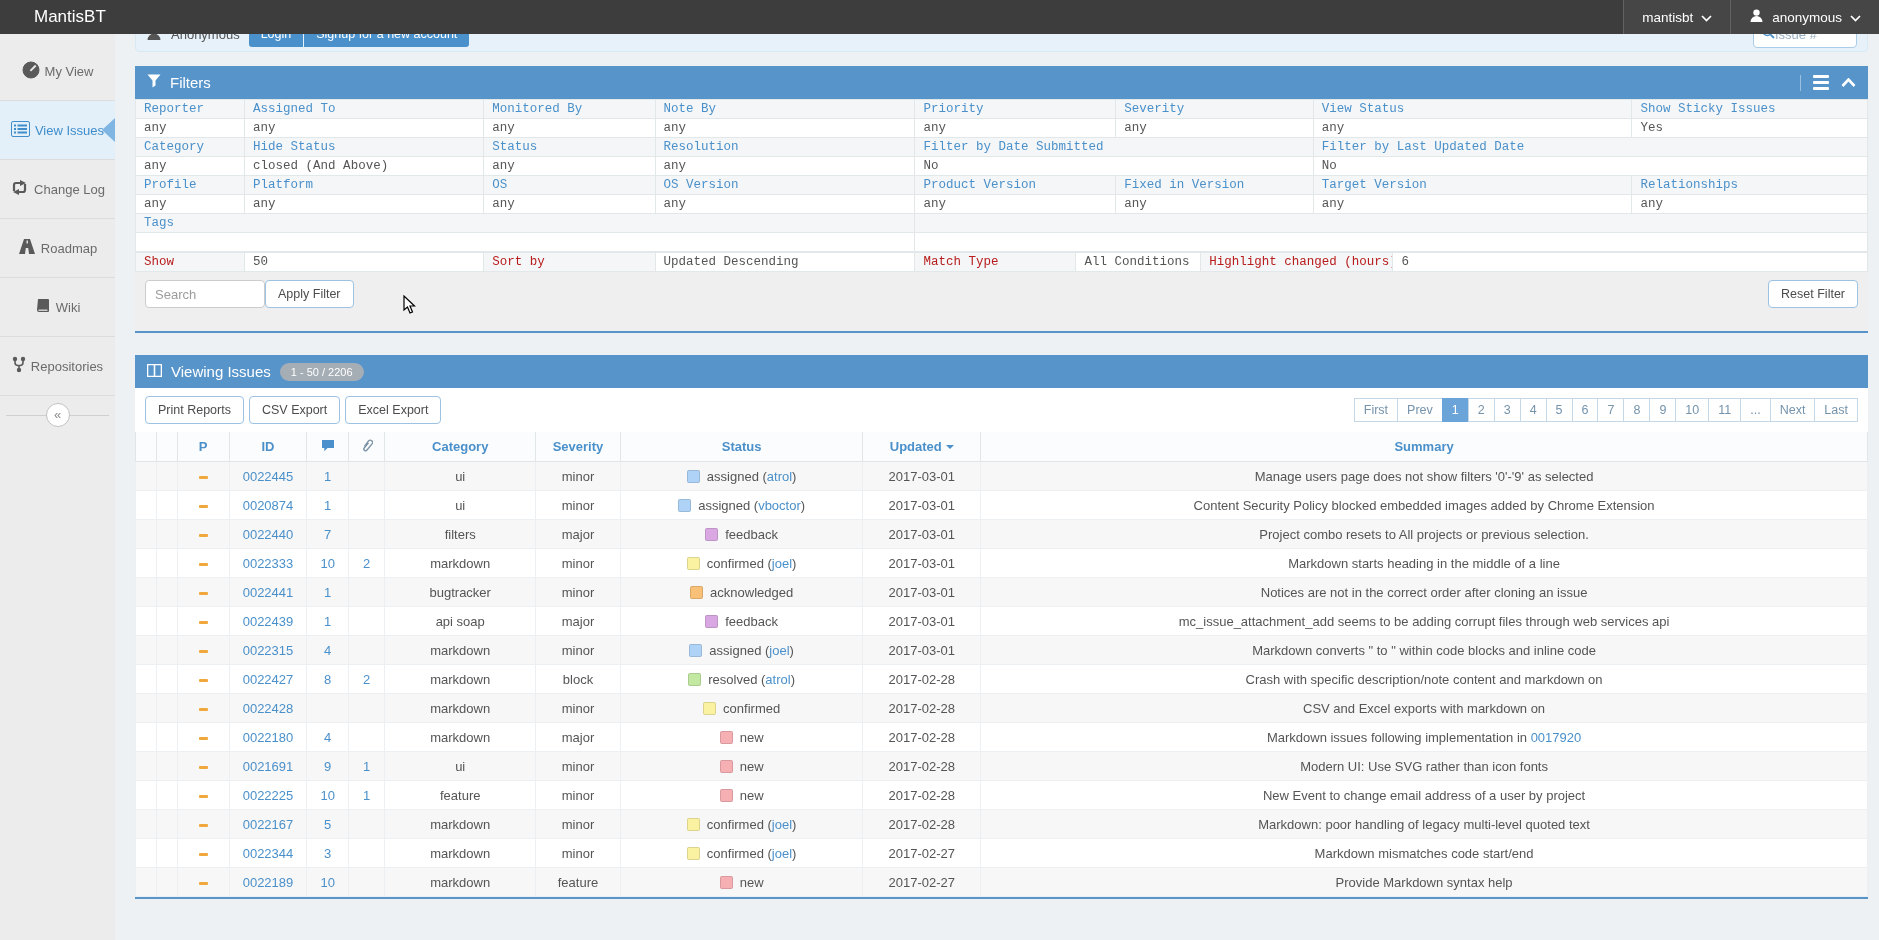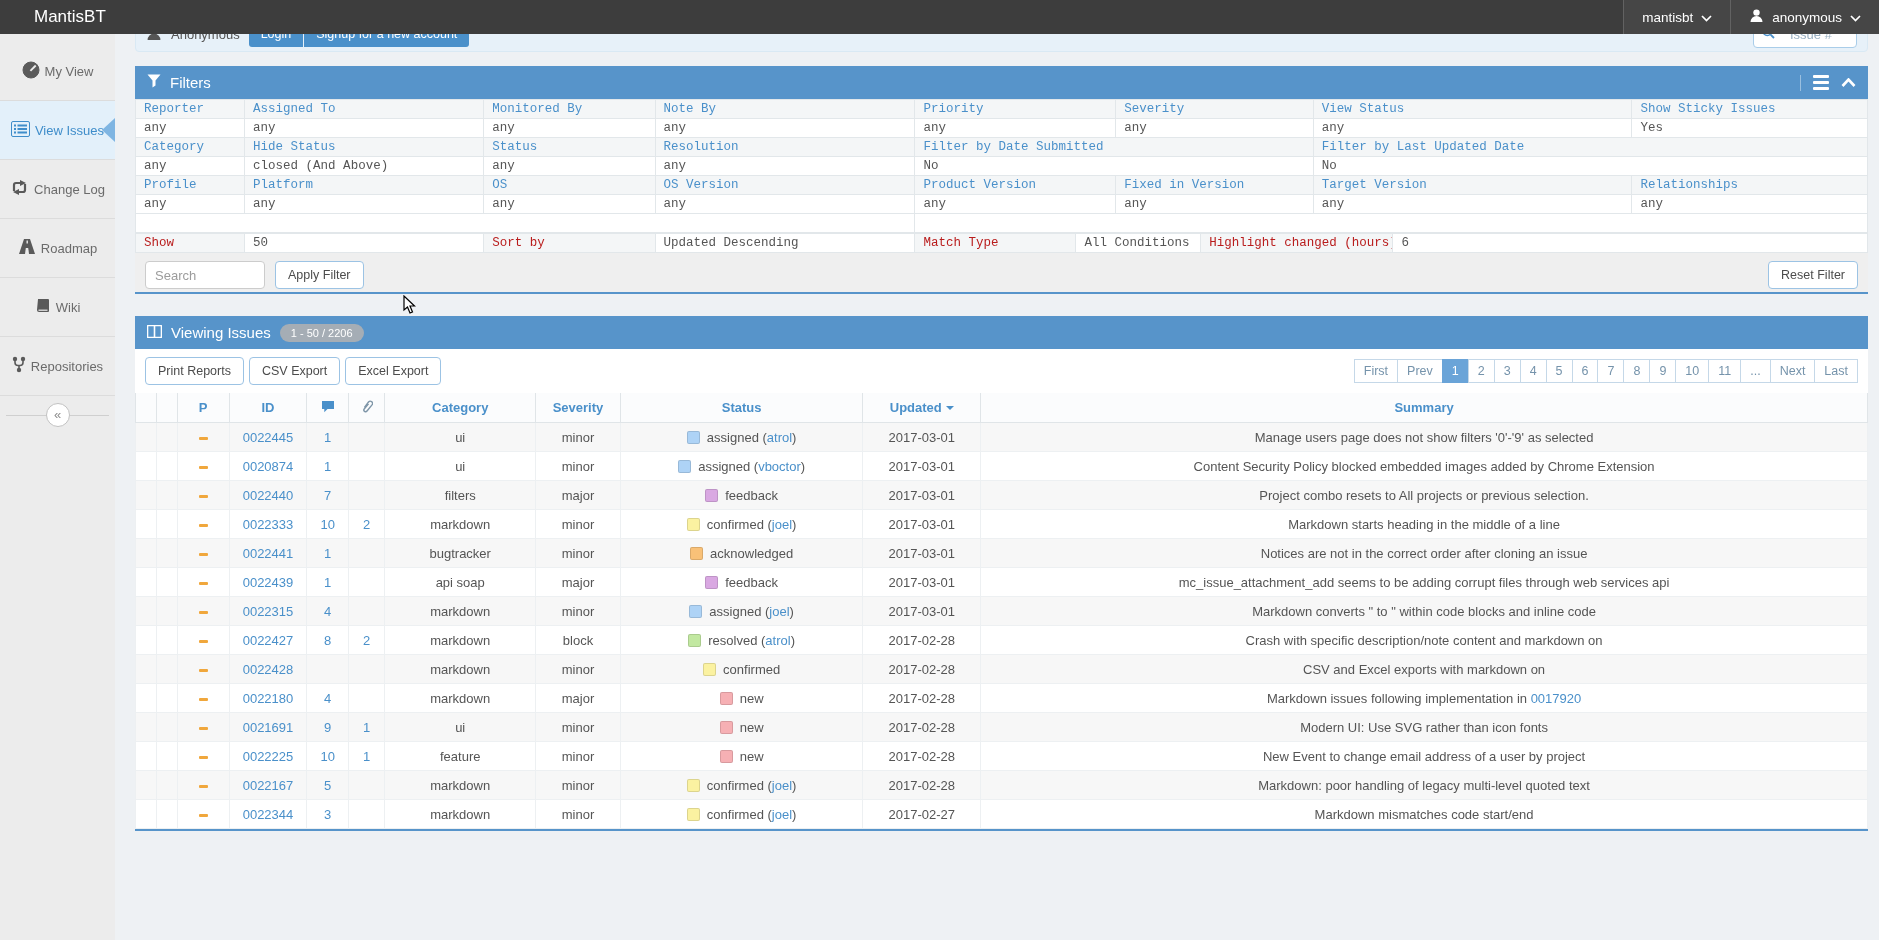--- a/index.html
+++ b/index.html
@@ -38,21 +38,21 @@
 
   
   .login-bar { height:36px; background:#e7f1f9; border:1px solid #d9e9f4; border-radius:4px;
                display:flex; align-items:center; padding:0 10px; gap:9px; }
   .login-name { color:#555; }
   .btn-group { display:flex; gap:1px; }
   .btn-blue { background:#4a90ca; color:#fff; font-size:12.5px; padding:6px 12px; border:none; cursor:pointer; }
   .btn-blue.first { border-radius:3px 0 0 3px; }
   .btn-blue.last  { border-radius:0 3px 3px 0; }
   .issue-search { margin-left:auto; width:104px; height:27px; background:#fff; border:1px solid #a9cde9;
-                  border-radius:4px; display:flex; align-items:center; padding:0 8px; gap:15px;text-align:right; }
+                  border-radius:4px; display:flex; align-items:center; padding:0 8px; gap:0;text-align:right; }
   .placeholder { color:#9ab0c2; font-size:13px; white-space:nowrap; }
 
   
   .panel { border-bottom:2px solid #5794ca; }
   .panel.filters { margin-top:14px; }
   .panel.viewing { margin-top:22px; }
   .panel-head { background:#5794ca; height:33px; display:flex; align-items:center; color:#fff; padding:0 12px; gap:9px; }
   .panel-title { font-size:15px; }
   .head-right { margin-left:auto; display:flex; align-items:center; gap:12px; }
   .vdiv { width:1px; height:16px; background:rgba(255,255,255,.4); }
@@ -68,21 +68,21 @@
   td.valc { background:#fff; color:#555; }
   table.fgrid.ga col:nth-child(1){width:6.3%} table.fgrid.ga col:nth-child(2){width:13.8%}
   table.fgrid.ga col:nth-child(3){width:9.9%}  table.fgrid.ga col:nth-child(4){width:15%}
   table.fgrid.ga col:nth-child(5){width:11.6%} table.fgrid.ga col:nth-child(6){width:11.4%}
   table.fgrid.ga col:nth-child(7){width:18.4%} table.fgrid.ga col:nth-child(8){width:13.6%}
   table.fgrid.gb col:nth-child(1){width:6.3%}  table.fgrid.gb col:nth-child(2){width:13.8%}
   table.fgrid.gb col:nth-child(3){width:9.9%}  table.fgrid.gb col:nth-child(4){width:15%}
   table.fgrid.gb col:nth-child(5){width:9.3%}  table.fgrid.gb col:nth-child(6){width:7.2%}
   table.fgrid.gb col:nth-child(7){width:11.1%} table.fgrid.gb col:nth-child(8){width:27.4%}
 
-  .search-row { background:#efefef; padding:8px 10px 3px; display:flex; align-items:center; gap:10px; }
+  .search-row { background:#efefef; padding:8px 10px 23px; display:flex; align-items:center; }
   .search-input { width:120px; height:28px; border:1px solid #ccc; border-radius:4px; background:#fff;
                   padding:0 9px; display:flex; align-items:center; }
   .search-input .placeholder { color:#9c9c9c; }
   .btn-outline { background:#fff; border:1px solid #9cc3e4; border-radius:4px; color:#4c4c4c;
                  font-size:12.5px; padding:6px 12px; cursor:pointer; }
   .ml-auto { margin-left:auto; }
 
   
   .badge { background:#a5adb5; color:#fff; font-size:11px; border-radius:10px; padding:3px 11px; }
   .toolbar { background:#fff; padding:8px 10px; display:flex; align-items:center; }
@@ -321,20 +321,24 @@
           </tr>
           <tr class="val">
             <td>any</td>
             <td>any</td>
             <td>any</td>
             <td>any</td>
             <td>any</td>
             <td>any</td>
             <td>any</td>
             <td>any</td>
+          </tr>
+          <tr class="lbl">
+            <td colspan="4">Tags</td>
+            <td colspan="4"></td>
           </tr>
           <tr class="val">
             <td colspan="4"></td>
             <td colspan="4"></td>
           </tr>
         </tbody>
     </table>
     <table class="fgrid gb">
       <colgroup>
           <col>
@@ -635,20 +639,33 @@
     <td><a>0022344</a></td>
     <td><a>3</a></td>
     <td><a></a></td>
     <td class="left">markdown</td>
     <td>minor</td>
     <td class="left"><span class="sq" style="background: rgb(251, 242, 161);"></span><span class="stxt">confirmed (<a>joel</a>)</span></td>
     <td>2017-02-27</td>
     <td class="left">Markdown mismatches code start/end</td>
   </tr>
 
+  <tr>
+    <td></td>
+    <td></td>
+    <td><span class="pri" style="background: rgb(240, 167, 60);"></span></td>
+    <td><a>0022189</a></td>
+    <td><a>10</a></td>
+    <td><a></a></td>
+    <td class="left">markdown</td>
+    <td>feature</td>
+    <td class="left"><span class="sq" style="background: rgb(246, 176, 180);"></span><span class="stxt">new</span></td>
+    <td>2017-02-27</td>
+    <td class="left">Provide Markdown syntax help</td>
+  </tr>
 </tbody>
     </table>
   </div>
 </div>
 
 <div class="cursor">
   <svg width="13" height="19" viewBox="0 0 13 19">
       <polygon points="1,1 1,15 4.5,12 7,18 9.5,17 7,11 11.5,11" fill="#fff" stroke="#000" stroke-width="1.2"></polygon>
     </svg>
 </div>

